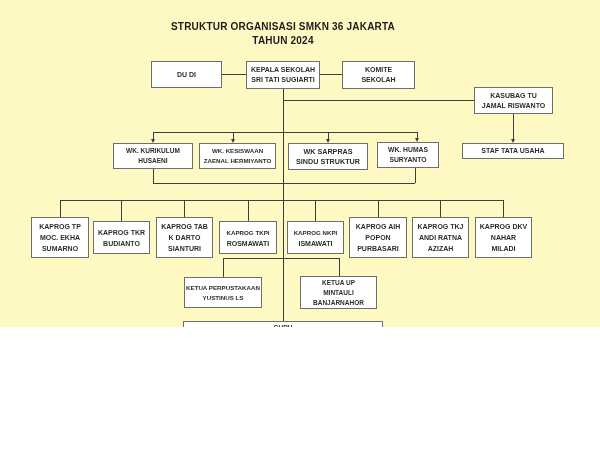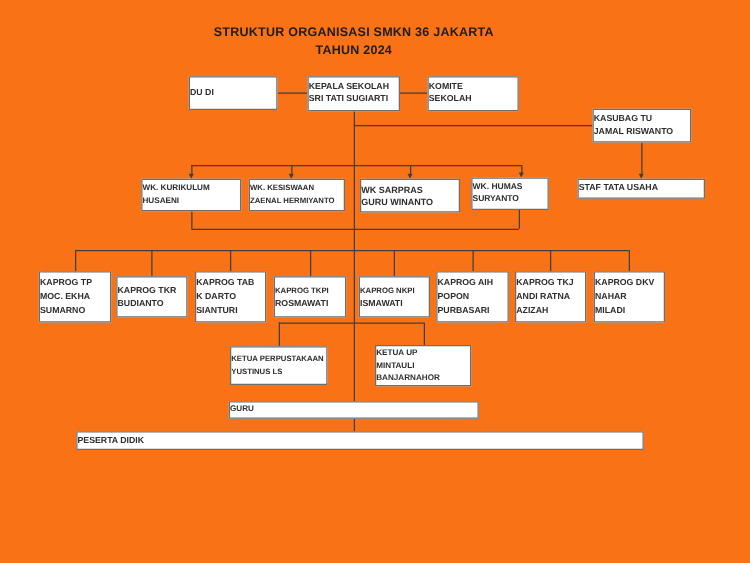--- a/index.html
+++ b/index.html
@@ -1,21 +1,21 @@
 <!DOCTYPE html>
 <html><head>
 <meta charset="utf-8">
 <style>
   html,body{margin:0;padding:0;background:#ffffff;}
-  .canvas{position:relative;width:600px;height:450px;background:#f97316;overflow:hidden;
+  .canvas{position:relative;width:600px;height:327px;background:#fef9c3;overflow:hidden;
           font-family:"Liberation Sans", sans-serif;}
   .title{position:absolute;left:33px;top:20px;width:500px;text-align:center;
          font-weight:bold;color:#1c1c1c;font-size:10px;line-height:14px;letter-spacing:.2px;}
   .box{position:absolute;box-sizing:border-box;border:1px solid #6e6e6e;background:#ffffff;
-       display:flex;flex-direction:column;align-items:flex-start;justify-content:center;
+       display:flex;flex-direction:column;align-items:center;justify-content:center;
        text-align:center;font-weight:bold;color:#2d2d2d;line-height:10px;}
   .box span{display:block;white-space:nowrap;}
   .f72{font-size:7.2px;}
   .f70{font-size:7px;}
   .f68{font-size:6.8px;}
   .f65{font-size:6.5px;}
   .f62{font-size:6.2px;}
   .lh11{line-height:11px;}
   .t-sm{font-size:6.2px;}
   .hline,.vline{position:absolute;background:#3f3f3f;}
@@ -93,21 +93,21 @@
   <div class="box f65" style="left:113px;top:143px;width:80px;height:26px">
     <span>WK. KURIKULUM</span>
     <span>HUSAENI</span>
   </div>
   <div class="box f62" style="left:199px;top:143px;width:77px;height:26px">
     <span>WK. KESISWAAN</span>
     <span>ZAENAL HERMIYANTO</span>
   </div>
   <div class="box f72" style="left:288px;top:143px;width:80px;height:27px">
     <span>WK SARPRAS</span>
-    <span>GURU WINANTO</span>
+    <span>SINDU STRUKTUR</span>
   </div>
   <div class="box f68" style="left:377px;top:142px;width:62px;height:26px">
     <span>WK. HUMAS</span>
     <span>SURYANTO</span>
   </div>
 
   <div class="box f70 lh11" style="left:31px;top:217px;width:58px;height:41px">
     <span>KAPROG TP</span>
     <span>MOC. EKHA</span>
     <span>SUMARNO</span>

